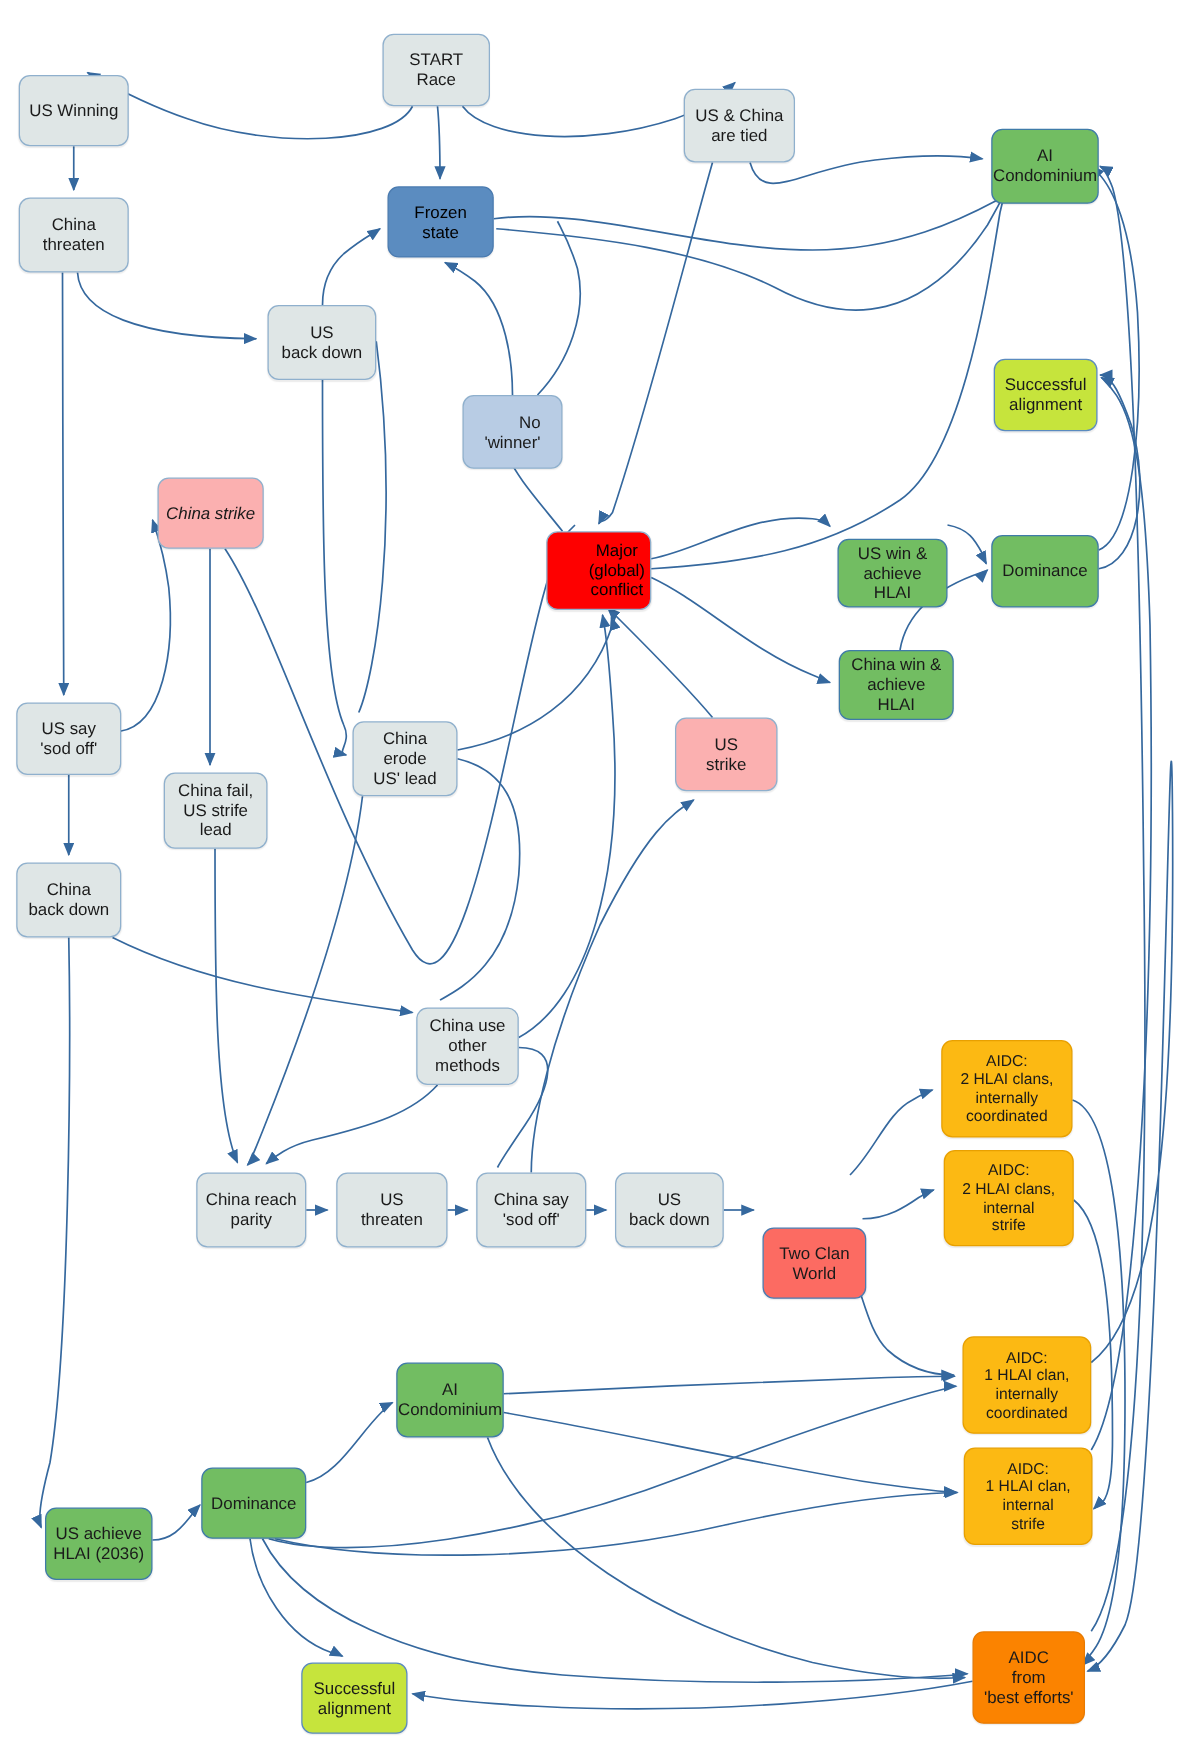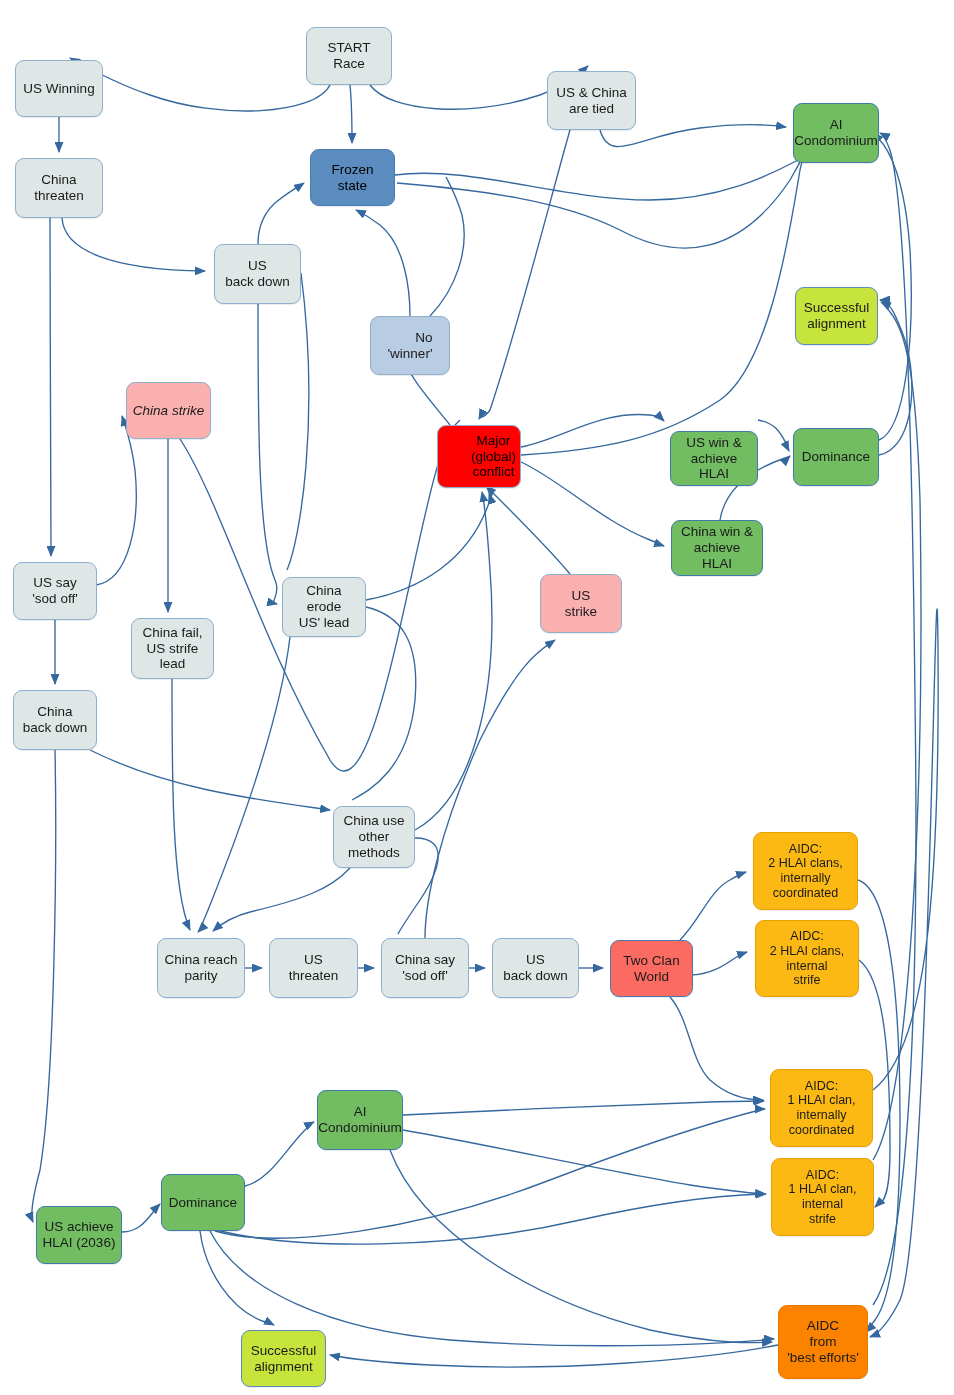--- a/index.html
+++ b/index.html
@@ -23,21 +23,21 @@
     border:1.3px solid #5b8bbf;
     box-shadow:0 1px 1px rgba(0,0,0,.08);
     padding:2px 4px;
     white-space:pre-line;
   }
   .n-grey  {background:#dfe6e6;border-color:#8fb0cd;}
   .n-blue  {background:#5b8cc0;border-color:#4a7bb0;}
   .n-lblue {background:#b8cce4;border-color:#8fb0cd;text-align:right;}
   .n-pink  {background:#fbb0b0;border-color:#8fb0cd;}
   .n-red   {background:#fe0000;border-color:#8fb0cd;}
-  .n-salmon{background:#fc6b62;border-color:#4a7bb0;}
+  .n-salmon{background:#fc6b62;border-color:#4a7bb0;margin-top:42px;}
   .n-green {background:#72bd62;border-color:#3f7ba8;}
   .n-lime  {background:#c6e43c;border-color:#5b8bbf;}
   .n-amber {background:#fcb913;border-color:#e8a000;}
   .n-orange{background:#fb8300;border-color:#e87a00;}
   .n-blue, .n-red {color:#000;}
 </style>
 </head>
 <body>
 
 <div id="canvas">

